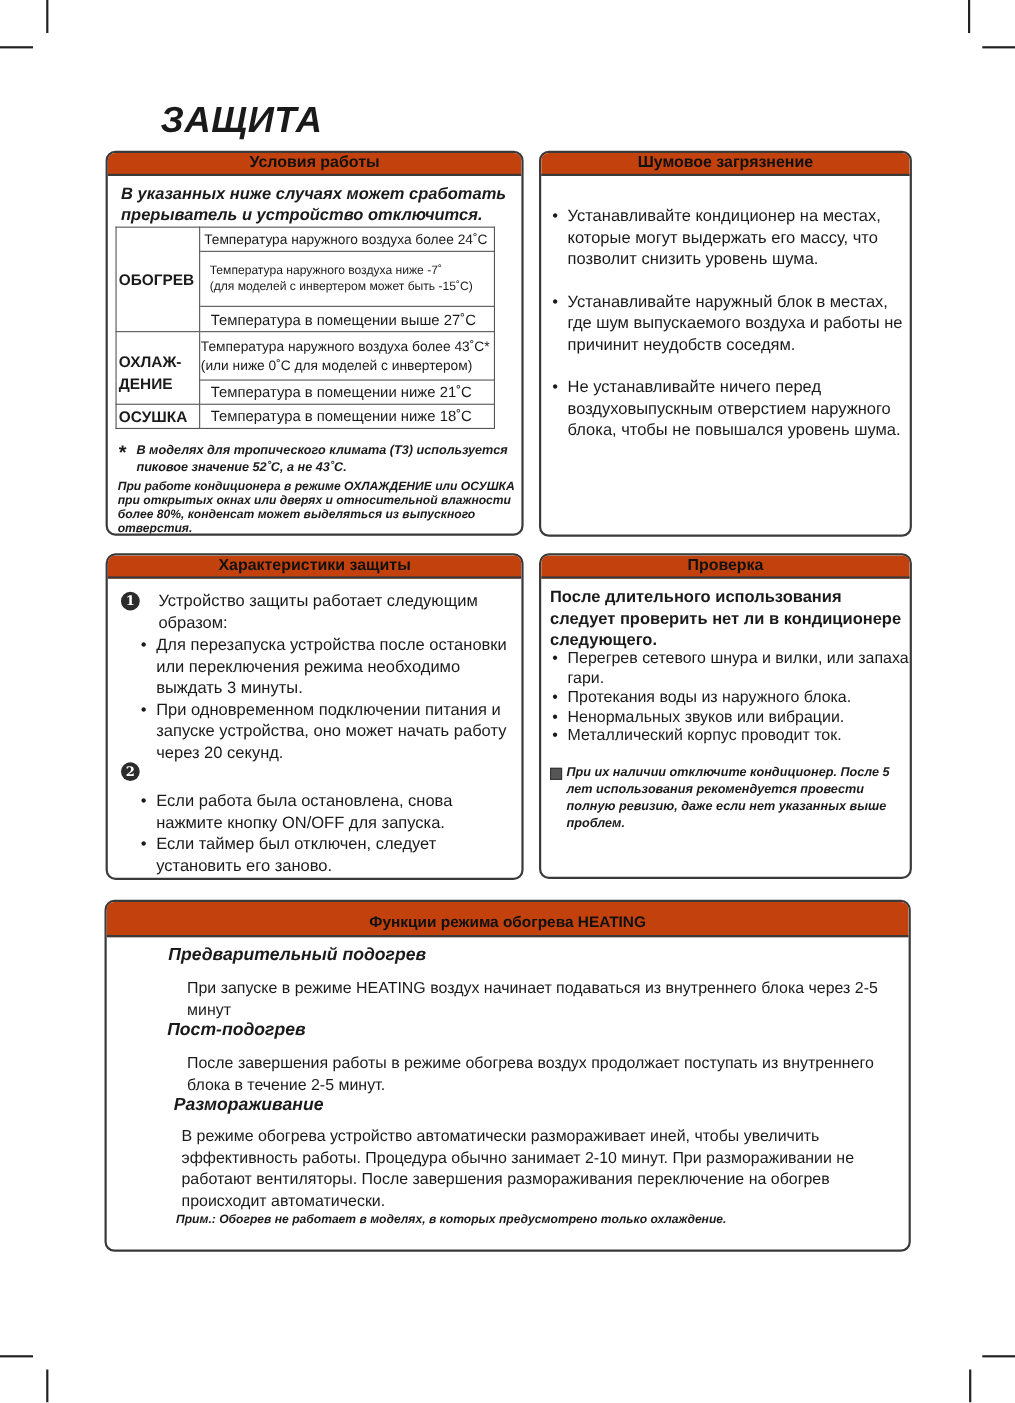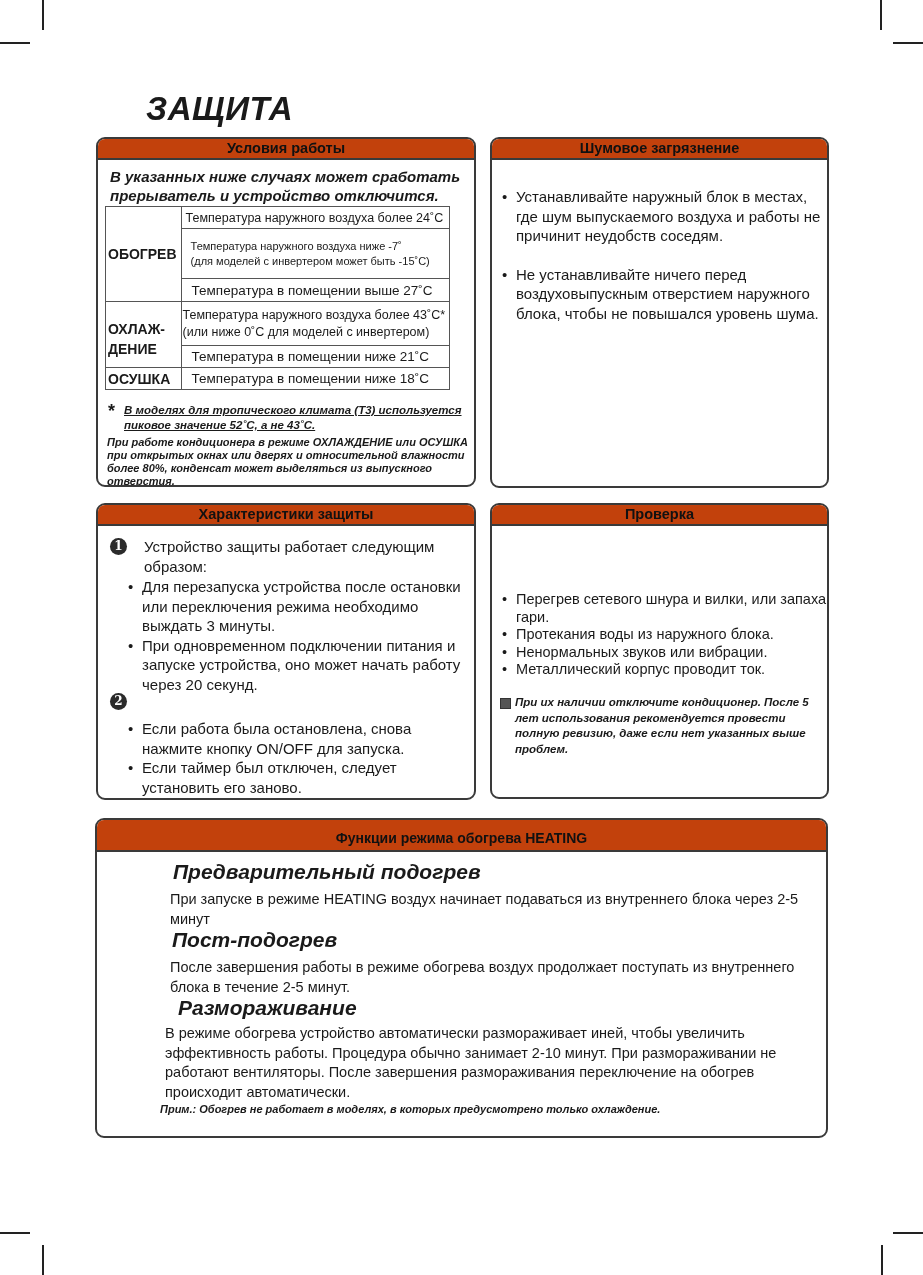--- a/index.html
+++ b/index.html
@@ -10,21 +10,21 @@
   .panel-head { background:#c2410c; border-bottom:2px solid #3a3a3a; height:19px; line-height:19px; text-align:center; font-weight:bold; font-size:14.5px; color:#111; }
   .abs { position:absolute; margin:0; }
 
   
   #p1 { left:96px; top:137px; width:380px; height:350px; }
   .p1-lead { left:12px; top:28px; width:360px; font-size:15px; font-weight:bold; font-style:italic; line-height:19px; }
   table.cond { position:absolute; left:7px; top:67px; border-collapse:collapse; font-size:12.5px; }
   table.cond td { border:1px solid #555; padding:0 4px; vertical-align:middle;margin-left:12px; }
   table.cond td.mode { font-weight:bold; font-size:14px; width:66px; padding-left:2px; }
   .p1-star { left:10px; top:262px; font-size:18px; font-weight:bold; }
-  .p1-note { left:26px; top:264px; width:340px; font-size:11.5px; font-weight:bold; font-style:italic; line-height:15px;text-decoration:underline; }
+  .p1-note { left:26px; top:264px; width:340px; font-size:11.5px; font-weight:bold; font-style:italic; line-height:15px; }
   .p1-cond { left:9px; top:297px; width:365px; font-size:11px; font-weight:bold; font-style:italic; line-height:13px; }
 
   
   #p2 { left:490px; top:137px; width:339px; height:351px; }
   .bullets { list-style:none; padding:0; margin:0; }
   .bullets li { position:relative; padding-left:14px; }
   .bullets li::before { content:"•"; position:absolute; left:0; top:0; }
   .p2-list { left:10px; top:48px; width:325px; font-size:15px; line-height:19.5px; }
   .p2-list li { margin-bottom:19px; }
 
@@ -40,21 +40,21 @@
   
   #p4 { left:490px; top:503px; width:339px; height:296px; }
   .p4-lead { left:8px; top:28px; width:325px; font-size:15px; font-weight:bold; line-height:19.5px; }
   .p4-list { left:10px; top:86px; width:325px; font-size:14.5px; line-height:17.5px; }
   .p4-note-icon { left:8px; top:193px; width:9px; height:9px; background:#555; border:1px solid #333; }
   .p4-note { left:23px; top:190px; width:305px; font-size:11.5px; font-weight:bold; font-style:italic; line-height:15.5px; }
 
   
   #p5 { left:95px; top:818px; width:733px; height:320px; }
   #p5 .panel-head { height:30px; line-height:36px; font-size:14px; }
-  .h-sub { font-size:21px; font-weight:bold; font-style:italic;margin-left:20px; }
+  .h-sub { font-size:16px; font-weight:bold; font-style:italic; }
   .body-txt { font-size:14.5px; line-height:19.5px; }
   .p5-h1 { left:56px; top:40px; }
   .p5-t1 { left:73px; top:70px; width:650px; }
   .p5-h2 { left:55px; top:108px; }
   .p5-t2 { left:73px; top:138px; width:650px; }
   .p5-h3 { left:61px; top:176px;text-align:center; }
   .p5-t3 { left:68px; top:204px; width:655px; }
   .p5-note { left:63px; top:283px; font-size:11px; font-weight:bold; font-style:italic; }
 </style>
 </head>
@@ -109,20 +109,21 @@
   </tbody>
     </table>
   <span class="abs p1-star">*</span>
   <p class="abs p1-note">В моделях для тропического климата (T3) используется пиковое значение 52˚C, а не 43˚C.</p>
   <p class="abs p1-cond">При работе кондиционера  в режиме ОХЛАЖДЕНИЕ или ОСУШКА при открытых окнах или дверях и относительной влажности более 80%, конденсат может выделяться из выпускного отверстия.</p>
 </section>
 
 <section class="panel" id="p2">
   <div class="panel-head">Шумовое загрязнение</div>
   <ul class="abs bullets p2-list">
+    <li>Устанавливайте кондиционер на местах, которые могут выдержать его массу, что позволит снизить уровень шума.</li>
     <li>Устанавливайте наружный блок в местах, где шум выпускаемого воздуха и работы не причинит неудобств соседям.</li>
     <li>Не устанавливайте ничего перед воздуховыпускным отверстием наружного блока, чтобы не повышался уровень шума.</li>
   </ul>
 </section>
 
 <section class="panel" id="p3">
   <div class="panel-head">Характеристики защиты</div>
   <span class="abs num p3-n1">1</span>
   <p class="abs p3-t1">Устройство защиты работает следующим образом:</p>
   <ul class="abs bullets p3-l1">
@@ -131,20 +132,21 @@
   </ul>
   <span class="abs num p3-n2">2</span>
   <ul class="abs bullets p3-l2">
     <li>Если работа была остановлена, снова нажмите кнопку ON/OFF для запуска.</li>
     <li>Если таймер был отключен, следует установить его заново.</li>
   </ul>
 </section>
 
 <section class="panel" id="p4">
   <div class="panel-head">Проверка</div>
+  <p class="abs p4-lead">После длительного использования следует проверить нет ли в кондиционере следующего.</p>
   <ul class="abs bullets p4-list">
     <li>Перегрев сетевого шнура и вилки, или запаха гари.</li>
     <li>Протекания воды из наружного блока.</li>
     <li>Ненормальных звуков или вибрации.</li>
     <li>Металлический корпус проводит ток.</li>
   </ul>
   <span class="abs p4-note-icon"></span>
   <p class="abs p4-note">При их наличии отключите кондиционер. После 5 лет использования рекомендуется провести полную ревизию, даже если нет указанных выше проблем.</p>
 </section>
 

